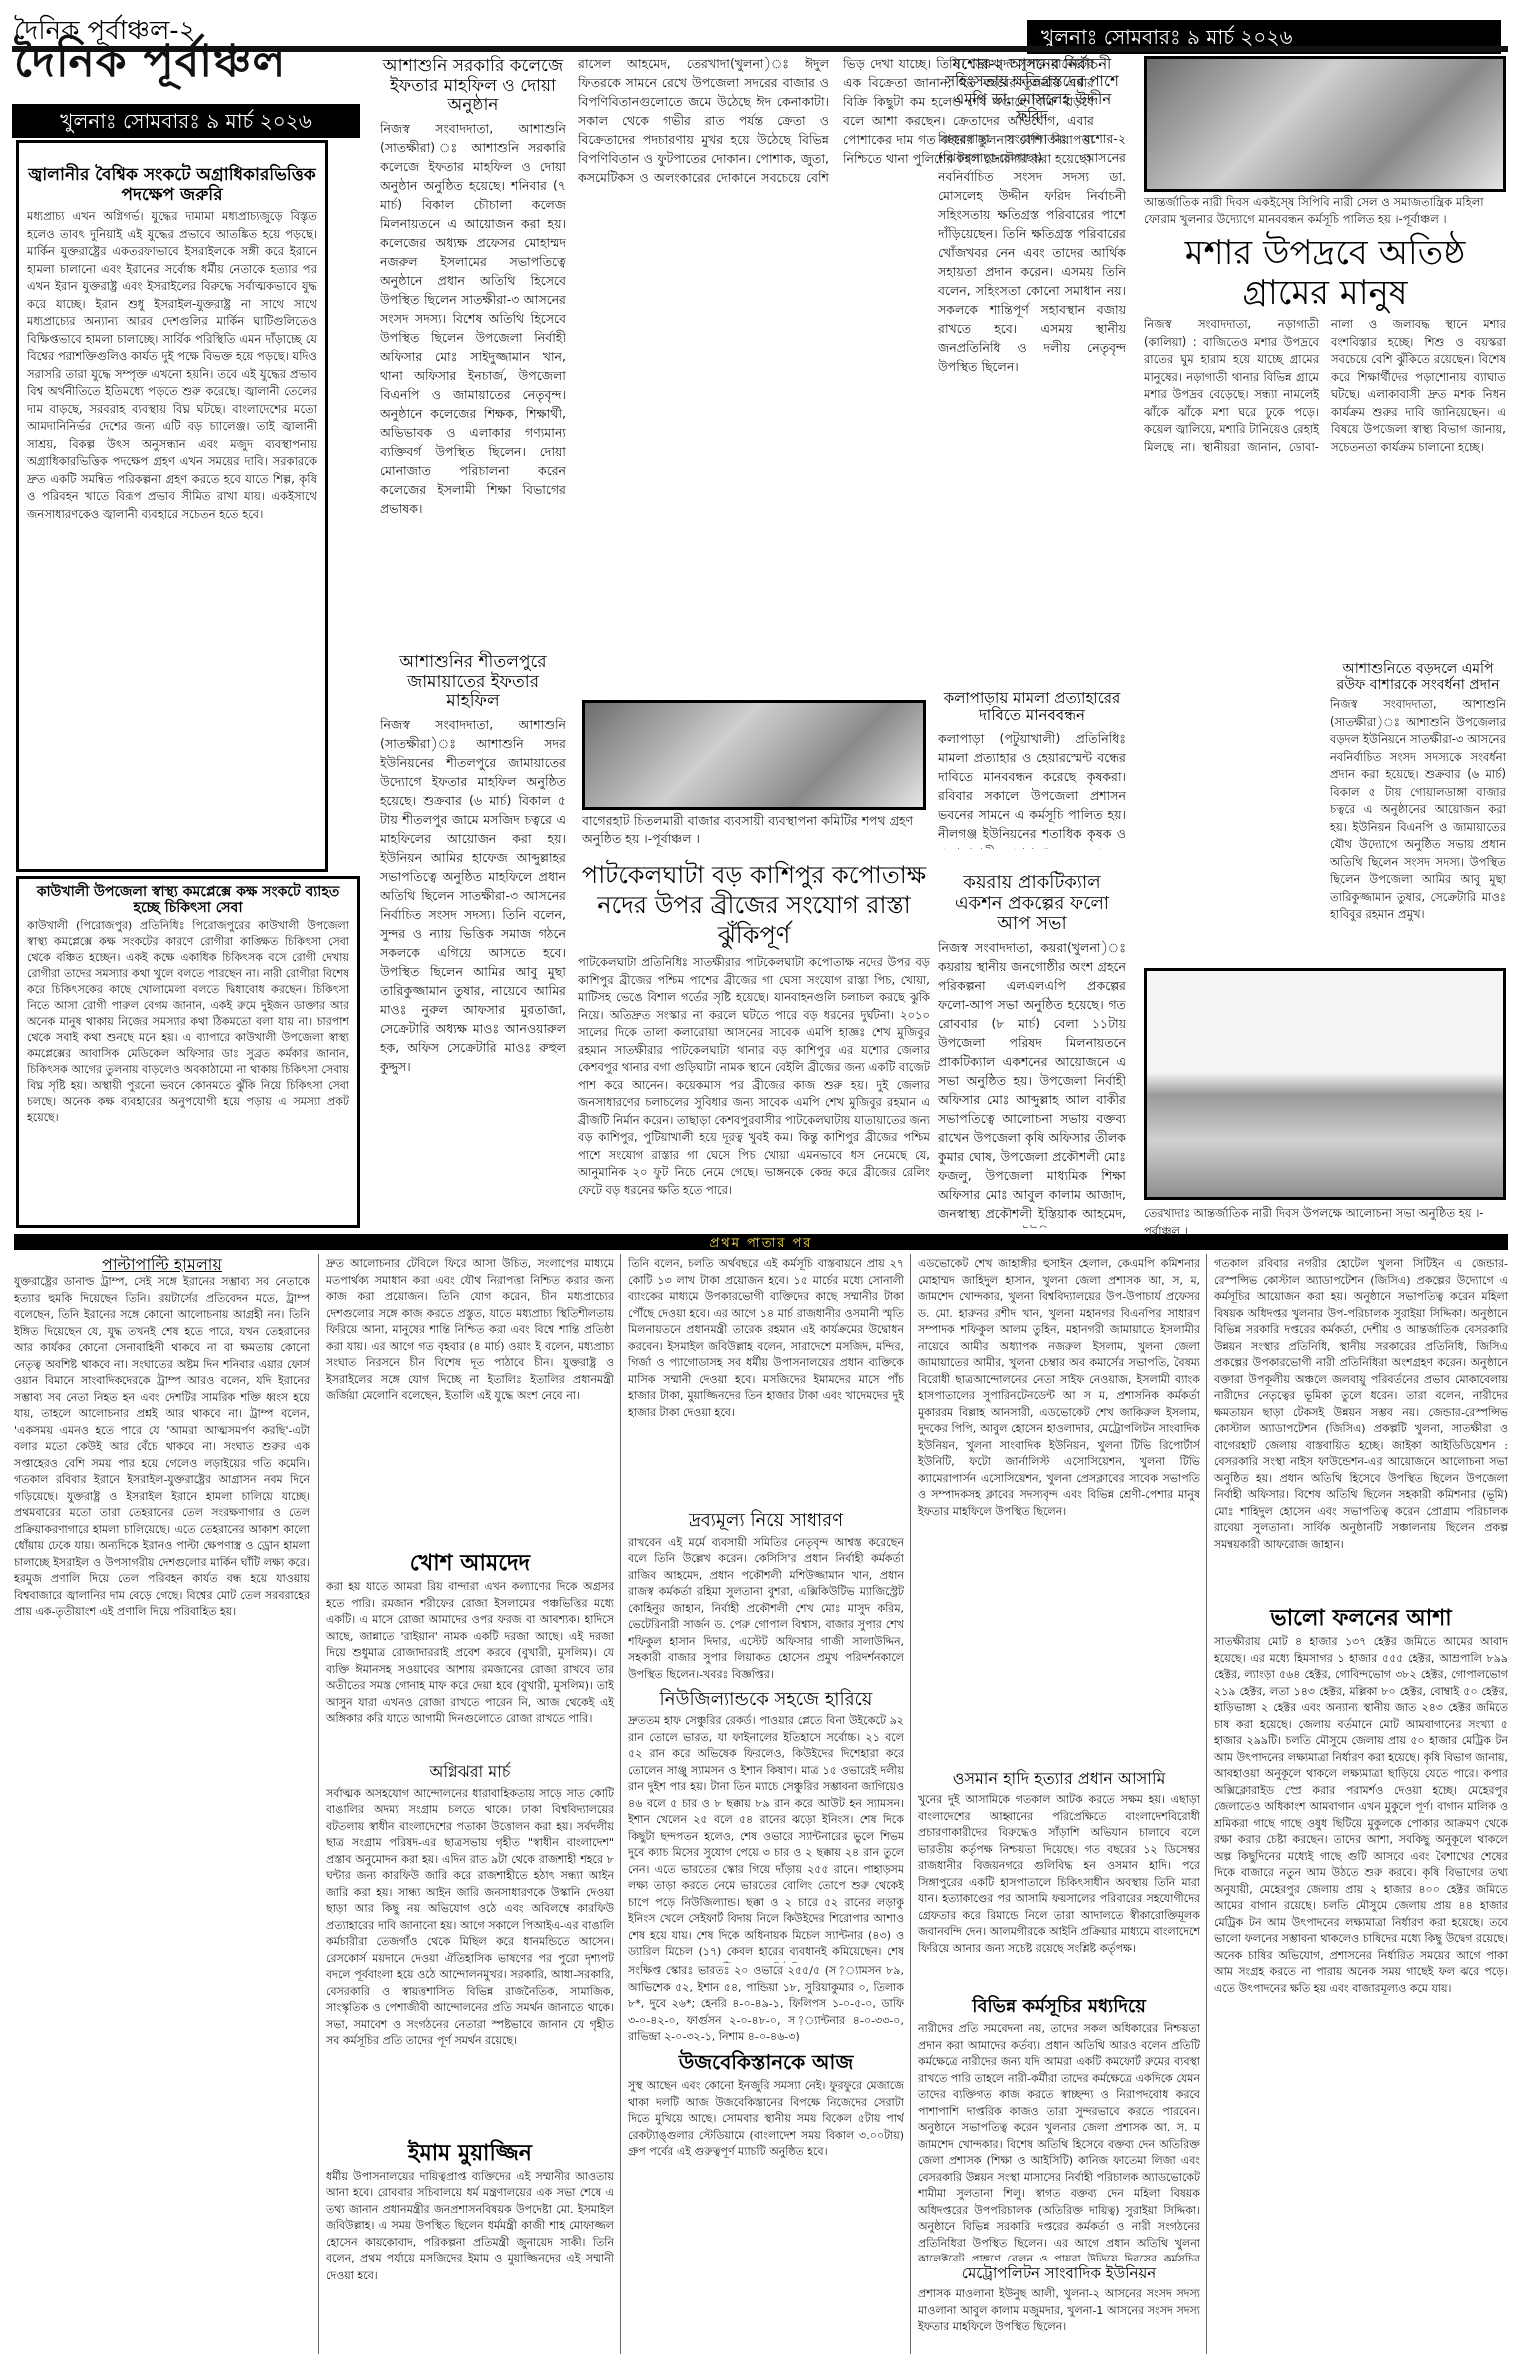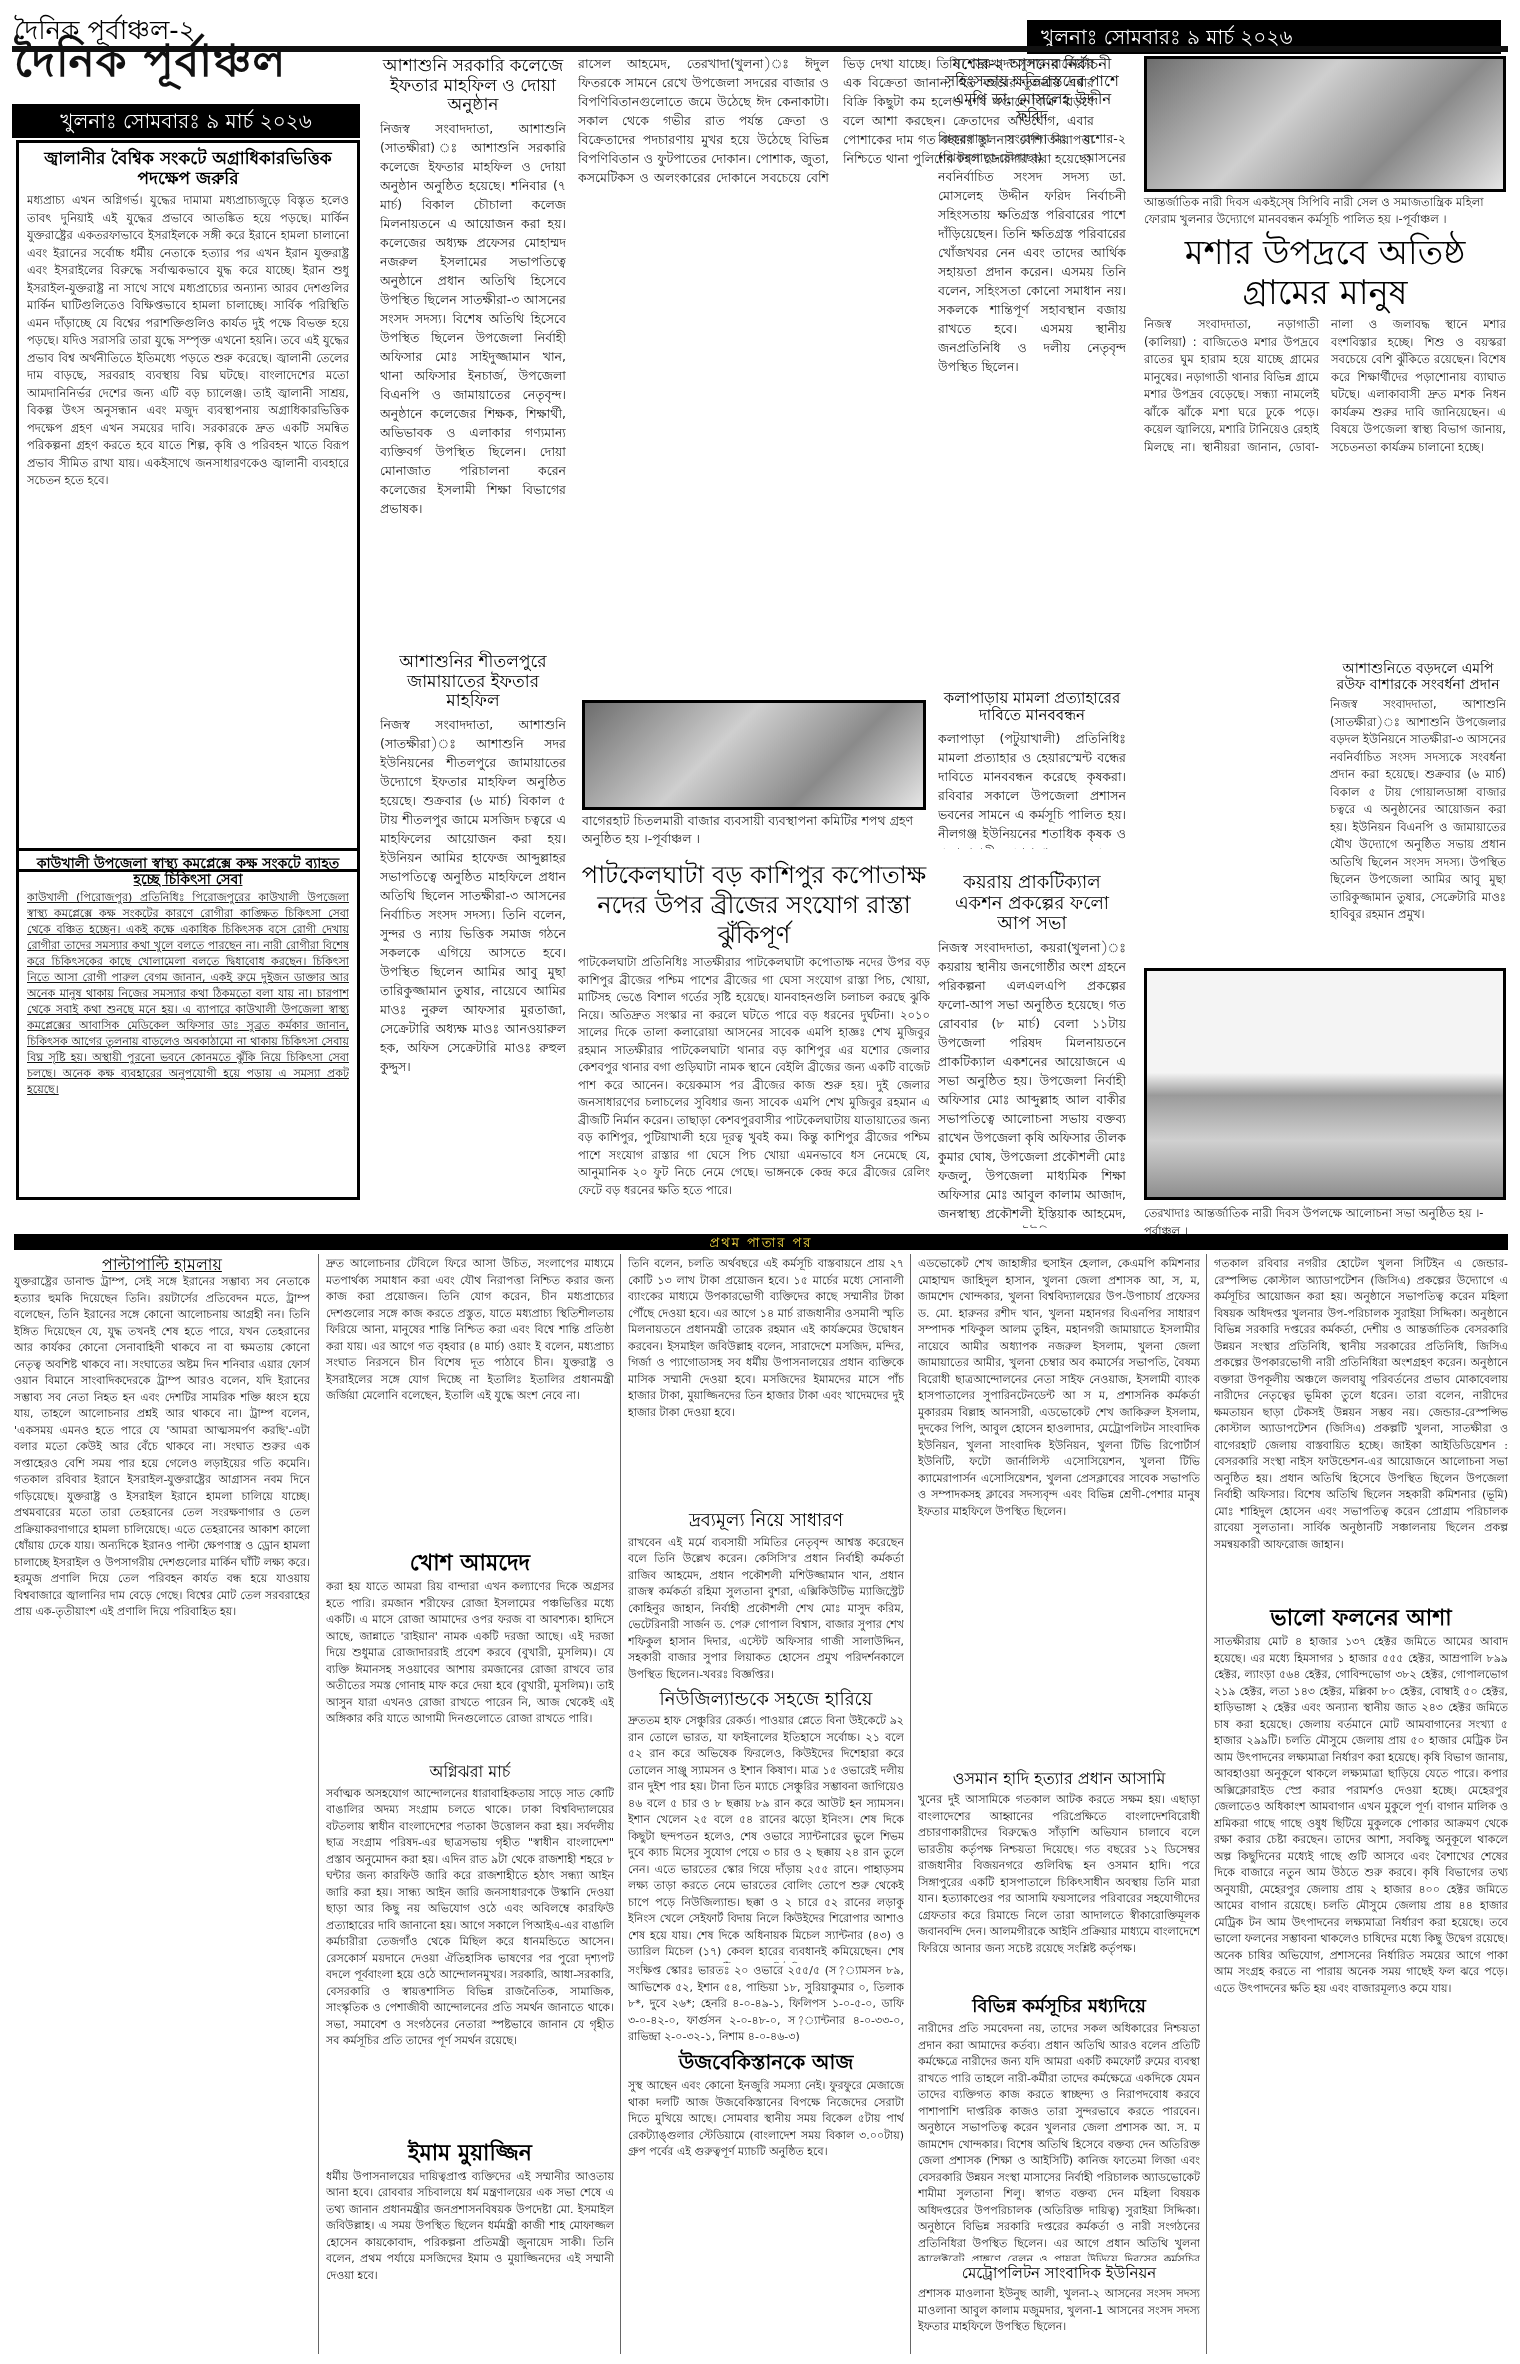--- a/index.html
+++ b/index.html
@@ -24,26 +24,26 @@
 <div class="abs blackbar" style="left:1027px; top:20px; width:474px; height:34px; padding-left:14px; font-size:20px; line-height:34px; border-bottom:2px solid #000;">
   <span>খুলনাঃ সোমবারঃ ৯ মার্চ ২০২৬</span>
 </div>
 <div class="abs rule" style="left:12px; top:46px; width:1496px; height:6px;"></div>
 
 <div class="abs" style="left:14px; top:38px; width:340px; height:46px; font-family:'DejaVu Serif',serif; font-weight:900; font-size:44px; line-height:46px; letter-spacing:1px;">দৈনিক পূর্বাঞ্চল</div>
 <div class="abs blackbar" style="left:12px; top:104px; width:348px; height:34px; text-align:center; font-size:20px; line-height:34px;">
   <span>খুলনাঃ সোমবারঃ ৯ মার্চ ২০২৬</span>
 </div>
 
-<div class="abs box" style="left:16px; top:140px; width:344px; height:732px; padding:6px 8px;">
+<div class="abs box" style="left:16px; top:140px; width:312px; height:732px; padding:22px 8px;">
   <div class="head" style="font-size:17px; margin-bottom:4px;">জ্বালানীর বৈশ্বিক সংকটে অগ্রাধিকারভিত্তিক পদক্ষেপ জরুরি</div>
   <div class="bodytext small" style="height:680px; overflow:hidden;">মধ্যপ্রাচ্য এখন অগ্নিগর্ভ। যুদ্ধের দামামা মধ্যপ্রাচ্যজুড়ে বিস্তৃত হলেও তাবৎ দুনিয়াই এই যুদ্ধের প্রভাবে আতঙ্কিত হয়ে পড়ছে। মার্কিন যুক্তরাষ্ট্রের একতরফাভাবে ইসরাইলকে সঙ্গী করে ইরানে হামলা চালানো এবং ইরানের সর্বোচ্চ ধর্মীয় নেতাকে হত্যার পর এখন ইরান যুক্তরাষ্ট্র এবং ইসরাইলের বিরুদ্ধে সর্বাত্মকভাবে যুদ্ধ করে যাচ্ছে। ইরান শুধু ইসরাইল-যুক্তরাষ্ট্র না সাথে সাথে মধ্যপ্রাচ্যের অন্যান্য আরব দেশগুলির মার্কিন ঘাটিগুলিতেও বিক্ষিপ্তভাবে হামলা চালাচ্ছে। সার্বিক পরিস্থিতি এমন দাঁড়াচ্ছে যে বিশ্বের পরাশক্তিগুলিও কার্যত দুই পক্ষে বিভক্ত হয়ে পড়ছে। যদিও সরাসরি তারা যুদ্ধে সম্পৃক্ত এখনো হয়নি। তবে এই যুদ্ধের প্রভাব বিশ্ব অর্থনীতিতে ইতিমধ্যে পড়তে শুরু করেছে। জ্বালানী তেলের দাম বাড়ছে, সরবরাহ ব্যবস্থায় বিঘ্ন ঘটছে। বাংলাদেশের মতো আমদানিনির্ভর দেশের জন্য এটি বড় চ্যালেঞ্জ। তাই জ্বালানী সাশ্রয়, বিকল্প উৎস অনুসন্ধান এবং মজুদ ব্যবস্থাপনায় অগ্রাধিকারভিত্তিক পদক্ষেপ গ্রহণ এখন সময়ের দাবি। সরকারকে দ্রুত একটি সমন্বিত পরিকল্পনা গ্রহণ করতে হবে যাতে শিল্প, কৃষি ও পরিবহন খাতে বিরূপ প্রভাব সীমিত রাখা যায়। একইসাথে জনসাধারণকেও জ্বালানী ব্যবহারে সচেতন হতে হবে।</div>
 </div>
 
-<div class="abs box" style="left:16px; top:848px; width:344px; height:352px; padding:4px 8px;text-decoration:underline;">
+<div class="abs box" style="left:16px; top:876px; width:344px; height:352px; padding:4px 8px;">
   <div class="head" style="font-size:14px; margin-bottom:3px;">কাউখালী উপজেলা স্বাস্থ্য কমপ্লেক্সে কক্ষ সংকটে ব্যাহত হচ্ছে চিকিৎসা সেবা</div>
   <div class="bodytext small" style="height:312px; overflow:hidden; font-size:11px; line-height:16px;">কাউখালী (পিরোজপুর) প্রতিনিধিঃ পিরোজপুরের কাউখালী উপজেলা স্বাস্থ্য কমপ্লেক্সে কক্ষ সংকটের কারণে রোগীরা কাঙ্ক্ষিত চিকিৎসা সেবা থেকে বঞ্চিত হচ্ছেন। একই কক্ষে একাধিক চিকিৎসক বসে রোগী দেখায় রোগীরা তাদের সমস্যার কথা খুলে বলতে পারছেন না। নারী রোগীরা বিশেষ করে চিকিৎসকের কাছে খোলামেলা বলতে দ্বিধাবোধ করছেন। চিকিৎসা নিতে আসা রোগী পারুল বেগম জানান, একই রুমে দুইজন ডাক্তার আর অনেক মানুষ থাকায় নিজের সমস্যার কথা ঠিকমতো বলা যায় না। চারপাশ থেকে সবাই কথা শুনছে মনে হয়। এ ব্যাপারে কাউখালী উপজেলা স্বাস্থ্য কমপ্লেক্সের আবাসিক মেডিকেল অফিসার ডাঃ সুব্রত কর্মকার জানান, চিকিৎসক আগের তুলনায় বাড়লেও অবকাঠামো না থাকায় চিকিৎসা সেবায় বিঘ্ন সৃষ্টি হয়। অস্থায়ী পুরনো ভবনে কোনমতে ঝুঁকি নিয়ে চিকিৎসা সেবা চলছে। অনেক কক্ষ ব্যবহারের অনুপযোগী হয়ে পড়ায় এ সমস্যা প্রকট হয়েছে।</div>
 </div>
 
 <div class="abs" style="left:380px; top:56px; width:186px; height:645px;">
   <div class="head" style="font-size:17px; font-weight:normal;">আশাশুনি সরকারি কলেজে ইফতার মাহফিল ও দোয়া অনুষ্ঠান</div>
   <div class="bodytext" style="height:540px; overflow:hidden; margin-top:4px;">নিজস্ব সংবাদদাতা, আশাশুনি (সাতক্ষীরা) ঃ আশাশুনি সরকারি কলেজে ইফতার মাহফিল ও দোয়া অনুষ্ঠান অনুষ্ঠিত হয়েছে। শনিবার (৭ মার্চ) বিকাল চৌচালা কলেজ মিলনায়তনে এ আয়োজন করা হয়। কলেজের অধ্যক্ষ প্রফেসর মোহাম্মদ নজরুল ইসলামের সভাপতিত্বে অনুষ্ঠানে প্রধান অতিথি হিসেবে উপস্থিত ছিলেন সাতক্ষীরা-৩ আসনের সংসদ সদস্য। বিশেষ অতিথি হিসেবে উপস্থিত ছিলেন উপজেলা নির্বাহী অফিসার মোঃ সাইদুজ্জামান খান, থানা অফিসার ইনচার্জ, উপজেলা বিএনপি ও জামায়াতের নেতৃবৃন্দ। অনুষ্ঠানে কলেজের শিক্ষক, শিক্ষার্থী, অভিভাবক ও এলাকার গণ্যমান্য ব্যক্তিবর্গ উপস্থিত ছিলেন। দোয়া মোনাজাত পরিচালনা করেন কলেজের ইসলামী শিক্ষা বিভাগের প্রভাষক।</div>
 </div>
 <div class="abs" style="left:380px; top:652px; width:186px; height:576px;">
   <div class="head" style="font-size:17px; font-weight:normal;">আশাশুনির শীতলপুরে জামায়াতের ইফতার মাহফিল</div>

